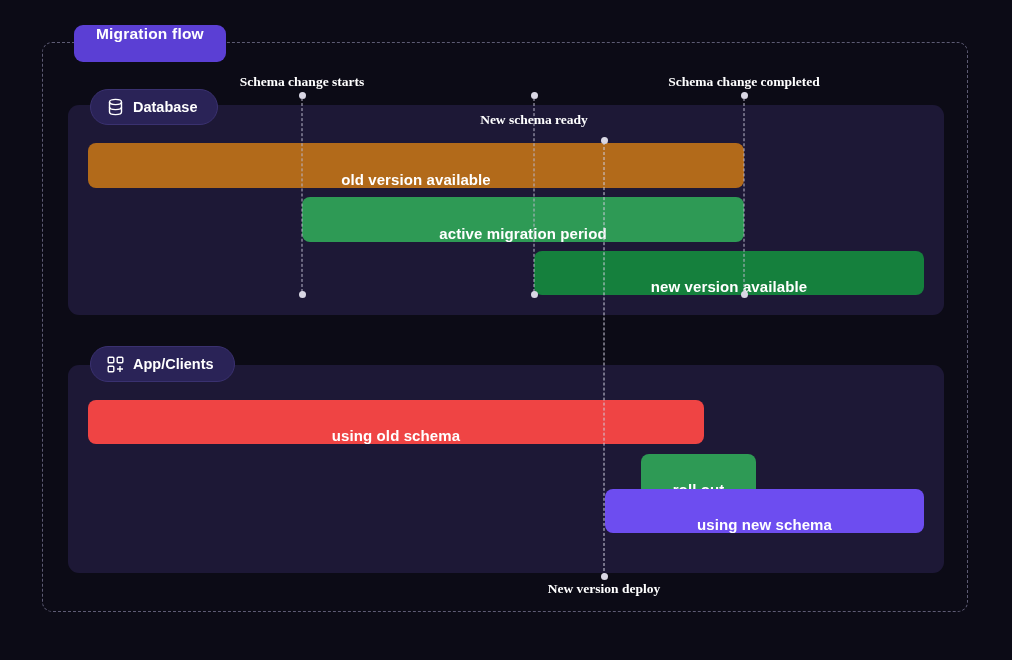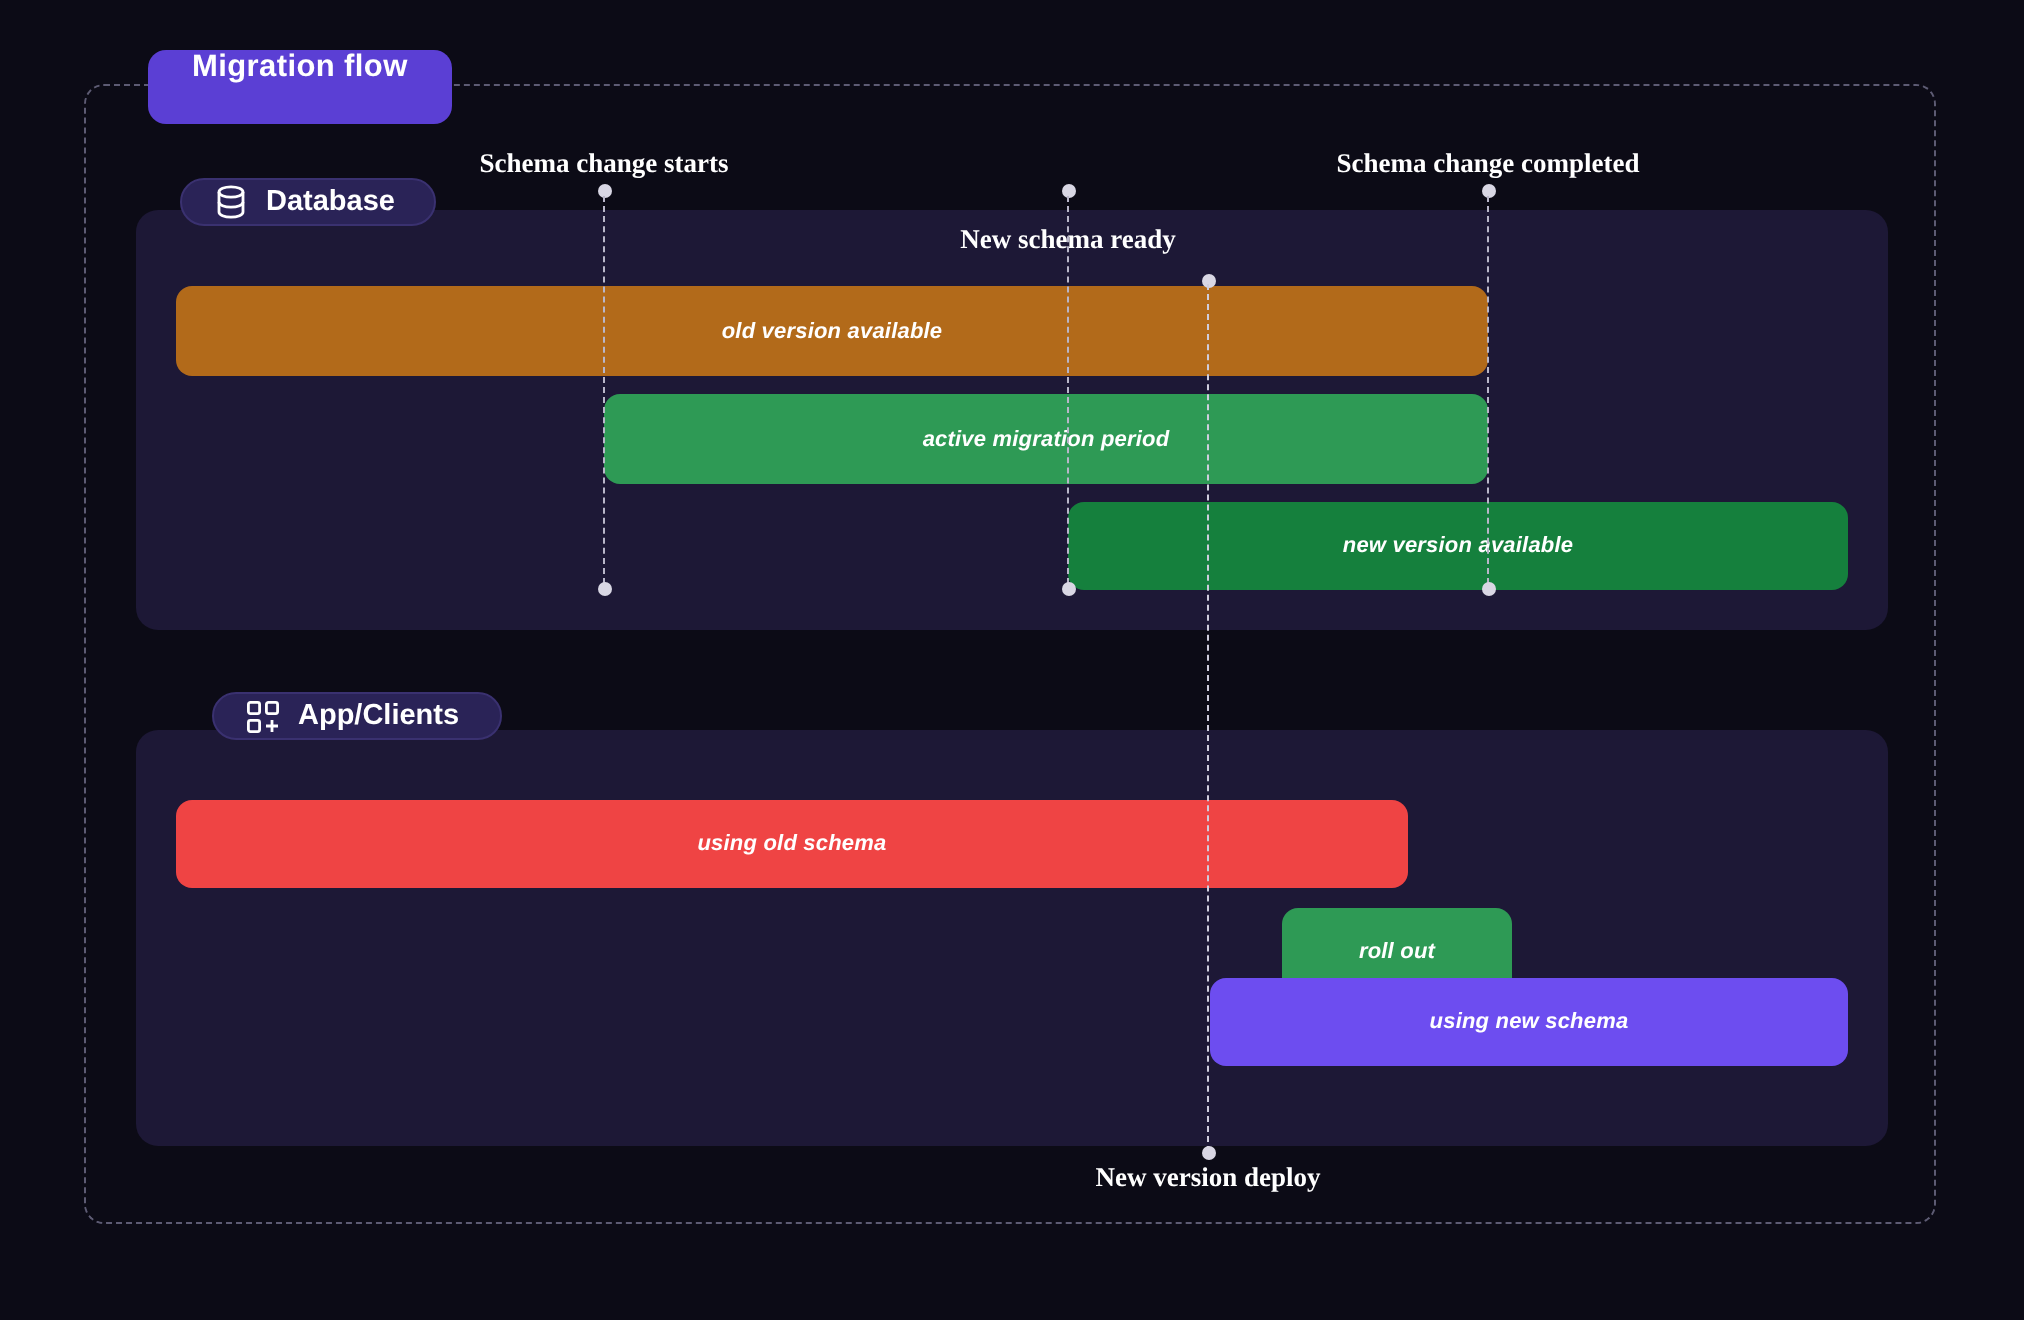--- a/index.html
+++ b/index.html
@@ -45,33 +45,33 @@
     position: absolute;
     background: #1d1836;
     border-radius: 11px;
   }
   #panel-database { left: 68px; top: 105px;  width: 876px; height: 210px; }
   #panel-apps     { left: 68px; top: 365px;  width: 876px; height: 208px; }
 
   
   .lane-pill {
     position: absolute;
-    height: 24px;
+    height: 36px;
     display: flex; align-items: center; gap: 9px;
     padding: 0 20px 0 16px;
     background: #2a2357;
     border: 1px solid #3a3170;
     border-radius: 19px;
     color: #ffffff;
     font-size: 14.5px;
     font-weight: bold;
     z-index: 25;
   }
   #pill-database { left: 90px; top: 89px; }
-  #pill-apps     { left: 106px; top: 346px; }
+  #pill-apps     { left: 90px; top: 346px; }
   .lane-pill svg { display: block; }
 
   
   .milestone { position: absolute; z-index: 12; }
   .milestone .m-label {
     position: absolute;
     top: 0; left: 50%;
     transform: translateX(-50%);
     white-space: nowrap;
     color: #ffffff;
@@ -98,29 +98,28 @@
   
   #milestone-deploy .m-line { border-left-color: #cfcddd; }
   #milestone-deploy .m-label {
     top: auto; bottom: 0;
   }
 
   
   .bar {
     position: absolute;
     display: flex;
-    align-items: center;
+    align-items: flex-end;
     justify-content: center;
     border-radius: 8px;
     color: #ffffff;
-    font-size: 11px;
+    font-size: 15px;
     font-weight: bold;
     z-index: 8;
     letter-spacing: .1px;
-    font-style: italic;
   }
   .bar-old-version     { background: #b26a1a; }
   .bar-active-migration{ background: #2e9a55; }
   .bar-new-version     { background: #15803d; }
   .bar-using-old       { background: #ef4444; }
   .bar-roll-out        { background: #2e9a55; }
   .bar-using-new       { background: #6d4df0; }
 </style>
 </head>
 <body>

